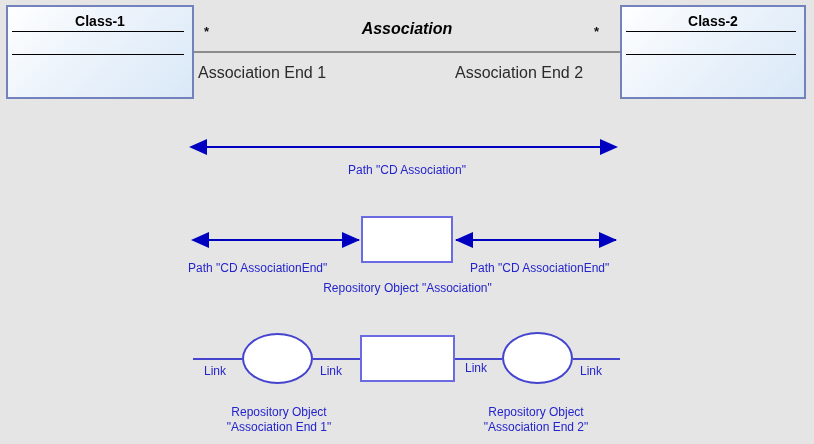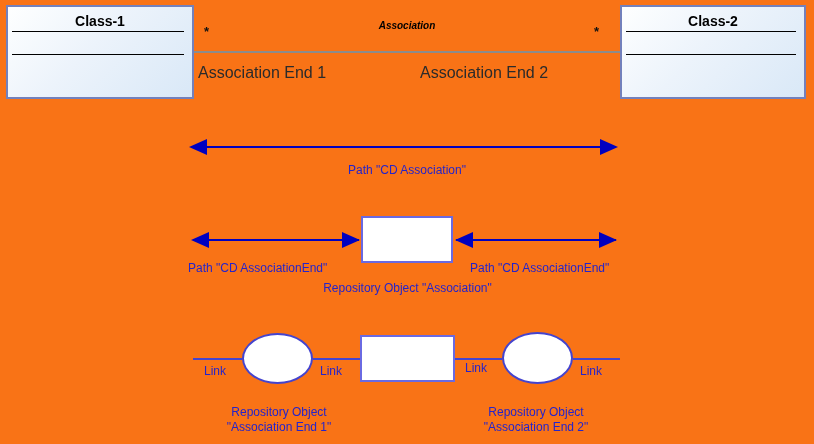--- a/index.html
+++ b/index.html
@@ -1,35 +1,35 @@
 <!DOCTYPE html>
 <html><head>
 <meta charset="utf-8">
 <style>
   html,body{margin:0;padding:0;background:#fff;}
   #stage{
-    position:relative;width:814px;height:444px;background:#f97316;overflow:hidden;
+    position:relative;width:814px;height:444px;background:#e5e5e5;overflow:hidden;
     font-family:"Liberation Sans",sans-serif;color:#000;
   }
   .abs{position:absolute;}
 
   
   .class-box{
     box-sizing:border-box;border:2px solid #7381BC;
     background:linear-gradient(135deg,#feffff 0%,#ecf3fb 45%,#d9e8f7 100%);
   }
   .class-title{
     display:block;text-align:center;font-weight:bold;font-size:14px;padding-top:6px;color:#000;
   }
   .divider{position:absolute;height:1px;background:#000;left:4px;right:8px;}
 
   
   .assoc-line{background:#8C8C8C;height:2px;}
   .mult{font-size:13px;font-weight:bold;color:#111;}
-  .assoc-title{width:426px;text-align:center;font-size:10px;font-weight:bold;font-style:italic;color:#000;}
+  .assoc-title{width:426px;text-align:center;font-size:16px;font-weight:bold;font-style:italic;color:#000;}
   .end-label{font-size:16px;color:#2b2b2b;}
 
   
   .a-line{background:#0000C0;height:2px;}
   .tri{width:0;height:0;border-top:8px solid transparent;border-bottom:8px solid transparent;}
   .tri-left{border-right:18px solid #0000C0;}
   .tri-right{border-left:18px solid #0000C0;}
 
   
   .rep-rect{box-sizing:border-box;border:2px solid #6A6AE2;background:#fff;}
@@ -58,21 +58,21 @@
   </div>
 
   <div class="abs assoc-line" style="left:194px;top:51px;width:426px;"></div>
 
   <span class="abs mult" style="left:204px;top:24px;">*</span>
   <span class="abs mult" style="left:594px;top:24px;">*</span>
 
   <div class="abs assoc-title" style="left:194px;top:20px;">Association</div>
 
   <span class="abs end-label" style="left:198px;top:64px;">Association End 1</span>
-  <span class="abs end-label" style="left:420px;top:64px;width:198px;text-align:left;">Association End 2</span>
+  <span class="abs end-label" style="left:420px;top:64px;width:198px;text-align:center;">Association End 2</span>
 
   <div class="abs a-line" style="left:192px;top:146px;width:424px;"></div>
   <div class="abs tri tri-left" style="left:189px;top:139px;"></div>
   <div class="abs tri tri-right" style="left:600px;top:139px;"></div>
   <div class="abs blue-caption" style="left:242px;top:163px;width:330px;">Path "CD Association"</div>
 
   <div class="abs a-line" style="left:193px;top:239px;width:166px;"></div>
   <div class="abs tri tri-left" style="left:191px;top:232px;"></div>
   <div class="abs tri tri-right" style="left:342px;top:232px;"></div>
 

